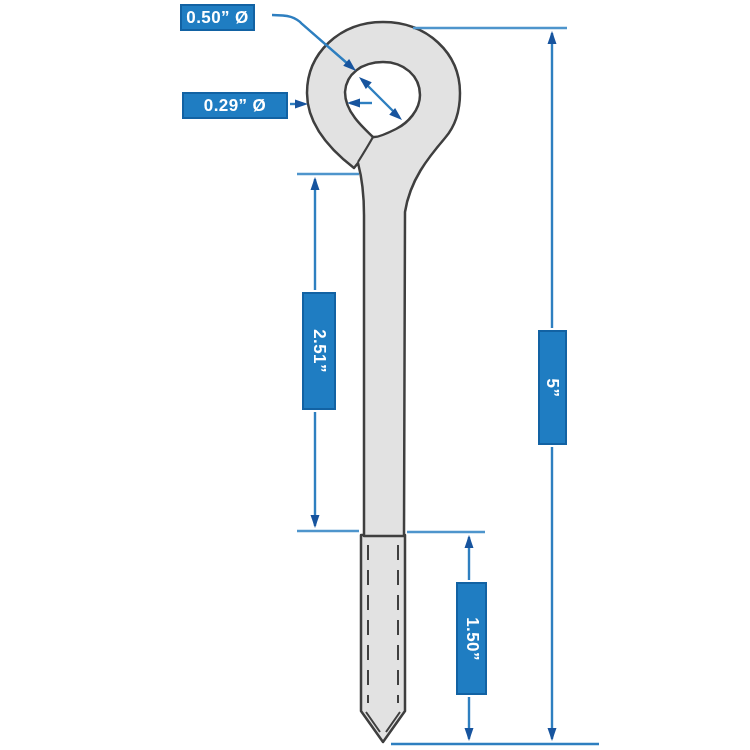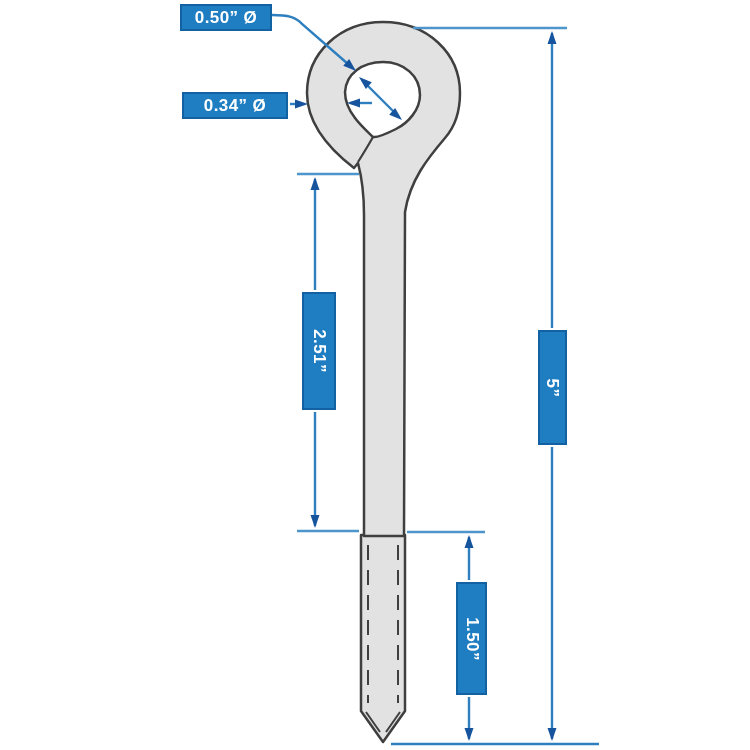--- a/index.html
+++ b/index.html
@@ -31,21 +31,21 @@
     letter-spacing:.4px;
     display:flex;align-items:center;justify-content:center;
     box-sizing:border-box;
     white-space:nowrap;
   }
   .dim-label.vertical span{
     transform:rotate(90deg);
     display:block;
     white-space:nowrap;
   }
-  #label-eye-diameter   {left:180px; top:4px;   width:92px;  height:27px;}
+  #label-eye-diameter   {left:180px; top:4px;   width:75px;  height:27px;}
   #label-wire-diameter  {left:182px; top:92px;  width:106px; height:27px;}
   #label-shank-length   {left:302px; top:292px; width:34px;  height:118px;}
   #label-overall-length {left:538px; top:330px; width:29px;  height:115px;}
   #label-thread-length  {left:456px; top:582px; width:31px;  height:113px;}
 </style>
 </head>
 <body>
 
 <div class="canvas">
 
@@ -111,21 +111,21 @@
       <polygon points="0,0 -13,4.5 -13,-4.5" transform="translate(552,31) rotate(-90)"></polygon>
       <polygon points="0,0 -13,4.5 -13,-4.5" transform="translate(552,741) rotate(90)"></polygon>
     </g>
   </svg>
 
   <div class="dim-label" id="label-eye-diameter">
     <span>0.50” Ø</span>
   </div>
 
   <div class="dim-label" id="label-wire-diameter">
-    <span>0.34” Ø</span>
+    <span>0.29” Ø</span>
   </div>
 
   <div class="dim-label vertical" id="label-shank-length">
     <span>2.51”</span>
   </div>
 
   <div class="dim-label vertical" id="label-overall-length">
     <span>5”</span>
   </div>
 

